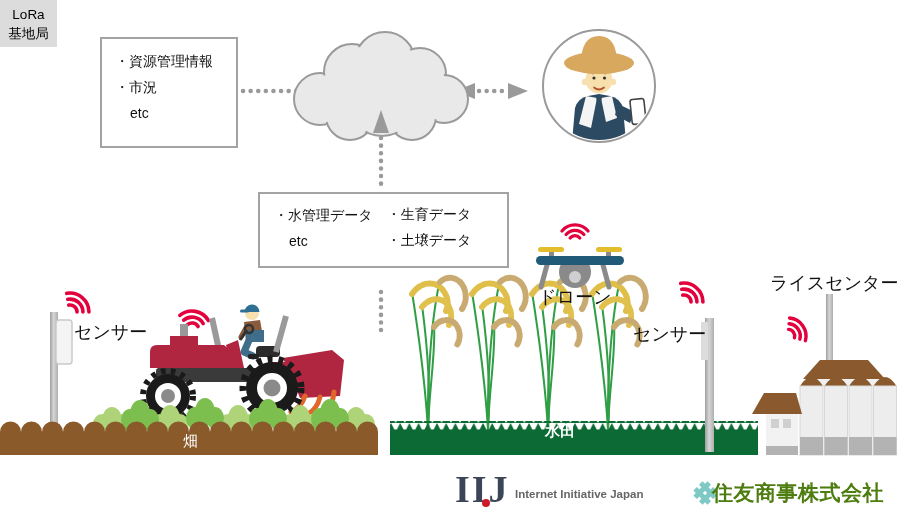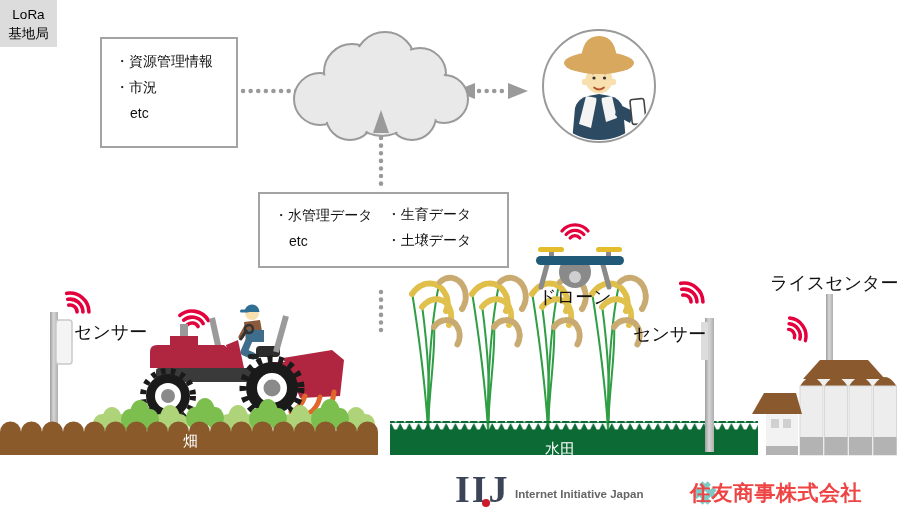--- a/index.html
+++ b/index.html
@@ -18,32 +18,32 @@
   #data-box .col2{margin-left:14px;font-family:Liberation Mono, monospace;}
   
   .lbl{font-size:18px;color:#111;white-space:nowrap;}
   .lbl-white{font-size:15px;color:#fff;white-space:nowrap;}
   #cloud-label{left:330px;top:81px;width:100px;text-align:center;font-size:16px;}
   #sensor-label-left{left:74px;top:320px;}
   #sensor-label-right{left:633px;top:322px;}
   #drone-label{left:535px;top:285px;width:80px;text-align:center;}
   #ricecenter-label{left:770px;top:271px;}
   #field-label{left:183px;top:432px;}
-  #paddy-label{left:545px;top:440px;}
+  #paddy-label{left:545px;top:422px;font-weight:bold;}
   #lora-sign{left:815px;top:308px;width:57px;height:47px;background:#dcdcdc;z-index:2;
     display:flex;flex-direction:column;align-items:center;justify-content:center;}
   #lora-sign div{font-size:13.5px;line-height:19px;color:#000000;}
   
   #iij-logo{left:455px;top:470px;width:200px;height:42px;}
   #iij-wordmark{font-family:"Liberation Serif","DejaVu Serif",serif;font-weight:bold;
     font-size:38px;line-height:38px;color:#3b4557;letter-spacing:2px;}
   #iij-dot{position:absolute;left:27px;top:29px;width:8px;height:8px;border-radius:50%;background:#cc1a2b;}
   #iij-name{position:absolute;left:60px;top:18px;font-size:11.5px;font-weight:bold;color:#666;white-space:nowrap;}
   #sumitomo{left:690px;top:475px;height:36px;display:flex;align-items:center;}
-  #sumitomo-name{font-size:21px;font-weight:bold;color:#ef4444;letter-spacing:0.5px;margin-left:0;white-space:nowrap;}
+  #sumitomo-name{font-size:21px;font-weight:bold;color:#4d7c0f;letter-spacing:0.5px;margin-left:22px;white-space:nowrap;}
 </style>
 </head>
 <body>
 
 <div id="canvas">
 
   <svg id="art" width="912" height="523" viewBox="0 0 912 523">
     <defs>
       <g id="wifi">
         <path d="M -5.4 -4.5 A 7 7 0 0 1 5.4 -4.5"></path>

